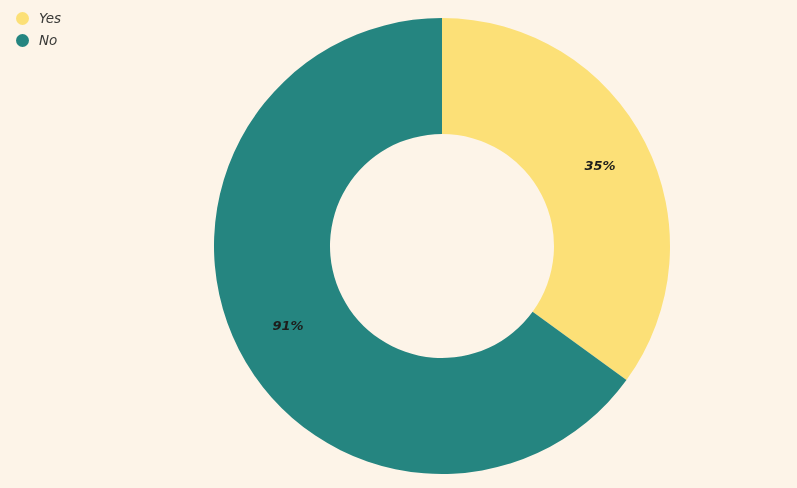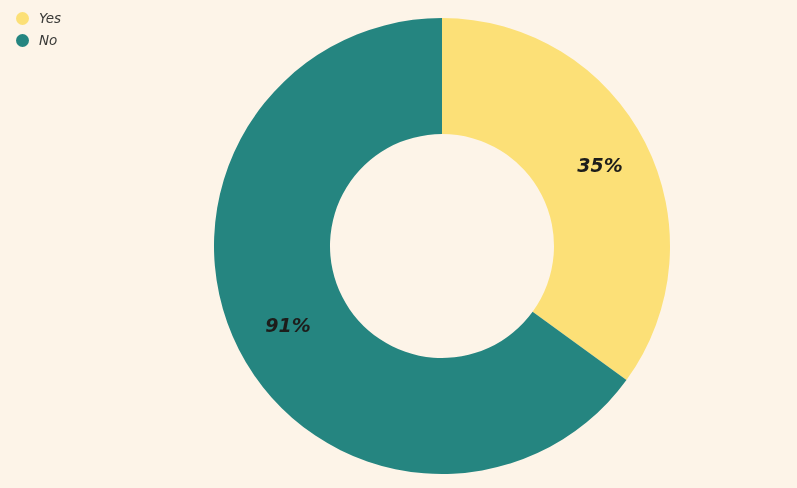--- a/index.html
+++ b/index.html
@@ -55,21 +55,21 @@
     font-size: 13.5px;
     color: #3a3a38;
     line-height: 1;
     white-space: nowrap;
   }
   .slice-label {
     position: absolute;
     font-family: "DejaVu Sans", sans-serif;
     font-style: italic;
     font-weight: bold;
-    font-size: 19px;
+    font-size: 13px;
     color: #1d1d1b;
     transform: translate(-50%, -50%);
     white-space: nowrap;
     z-index: 4;
   }
 </style>
 </head>
 <body style="background: rgb(253, 244, 232);">
 
 <div id="stage" style="background: rgb(253, 244, 232);">

